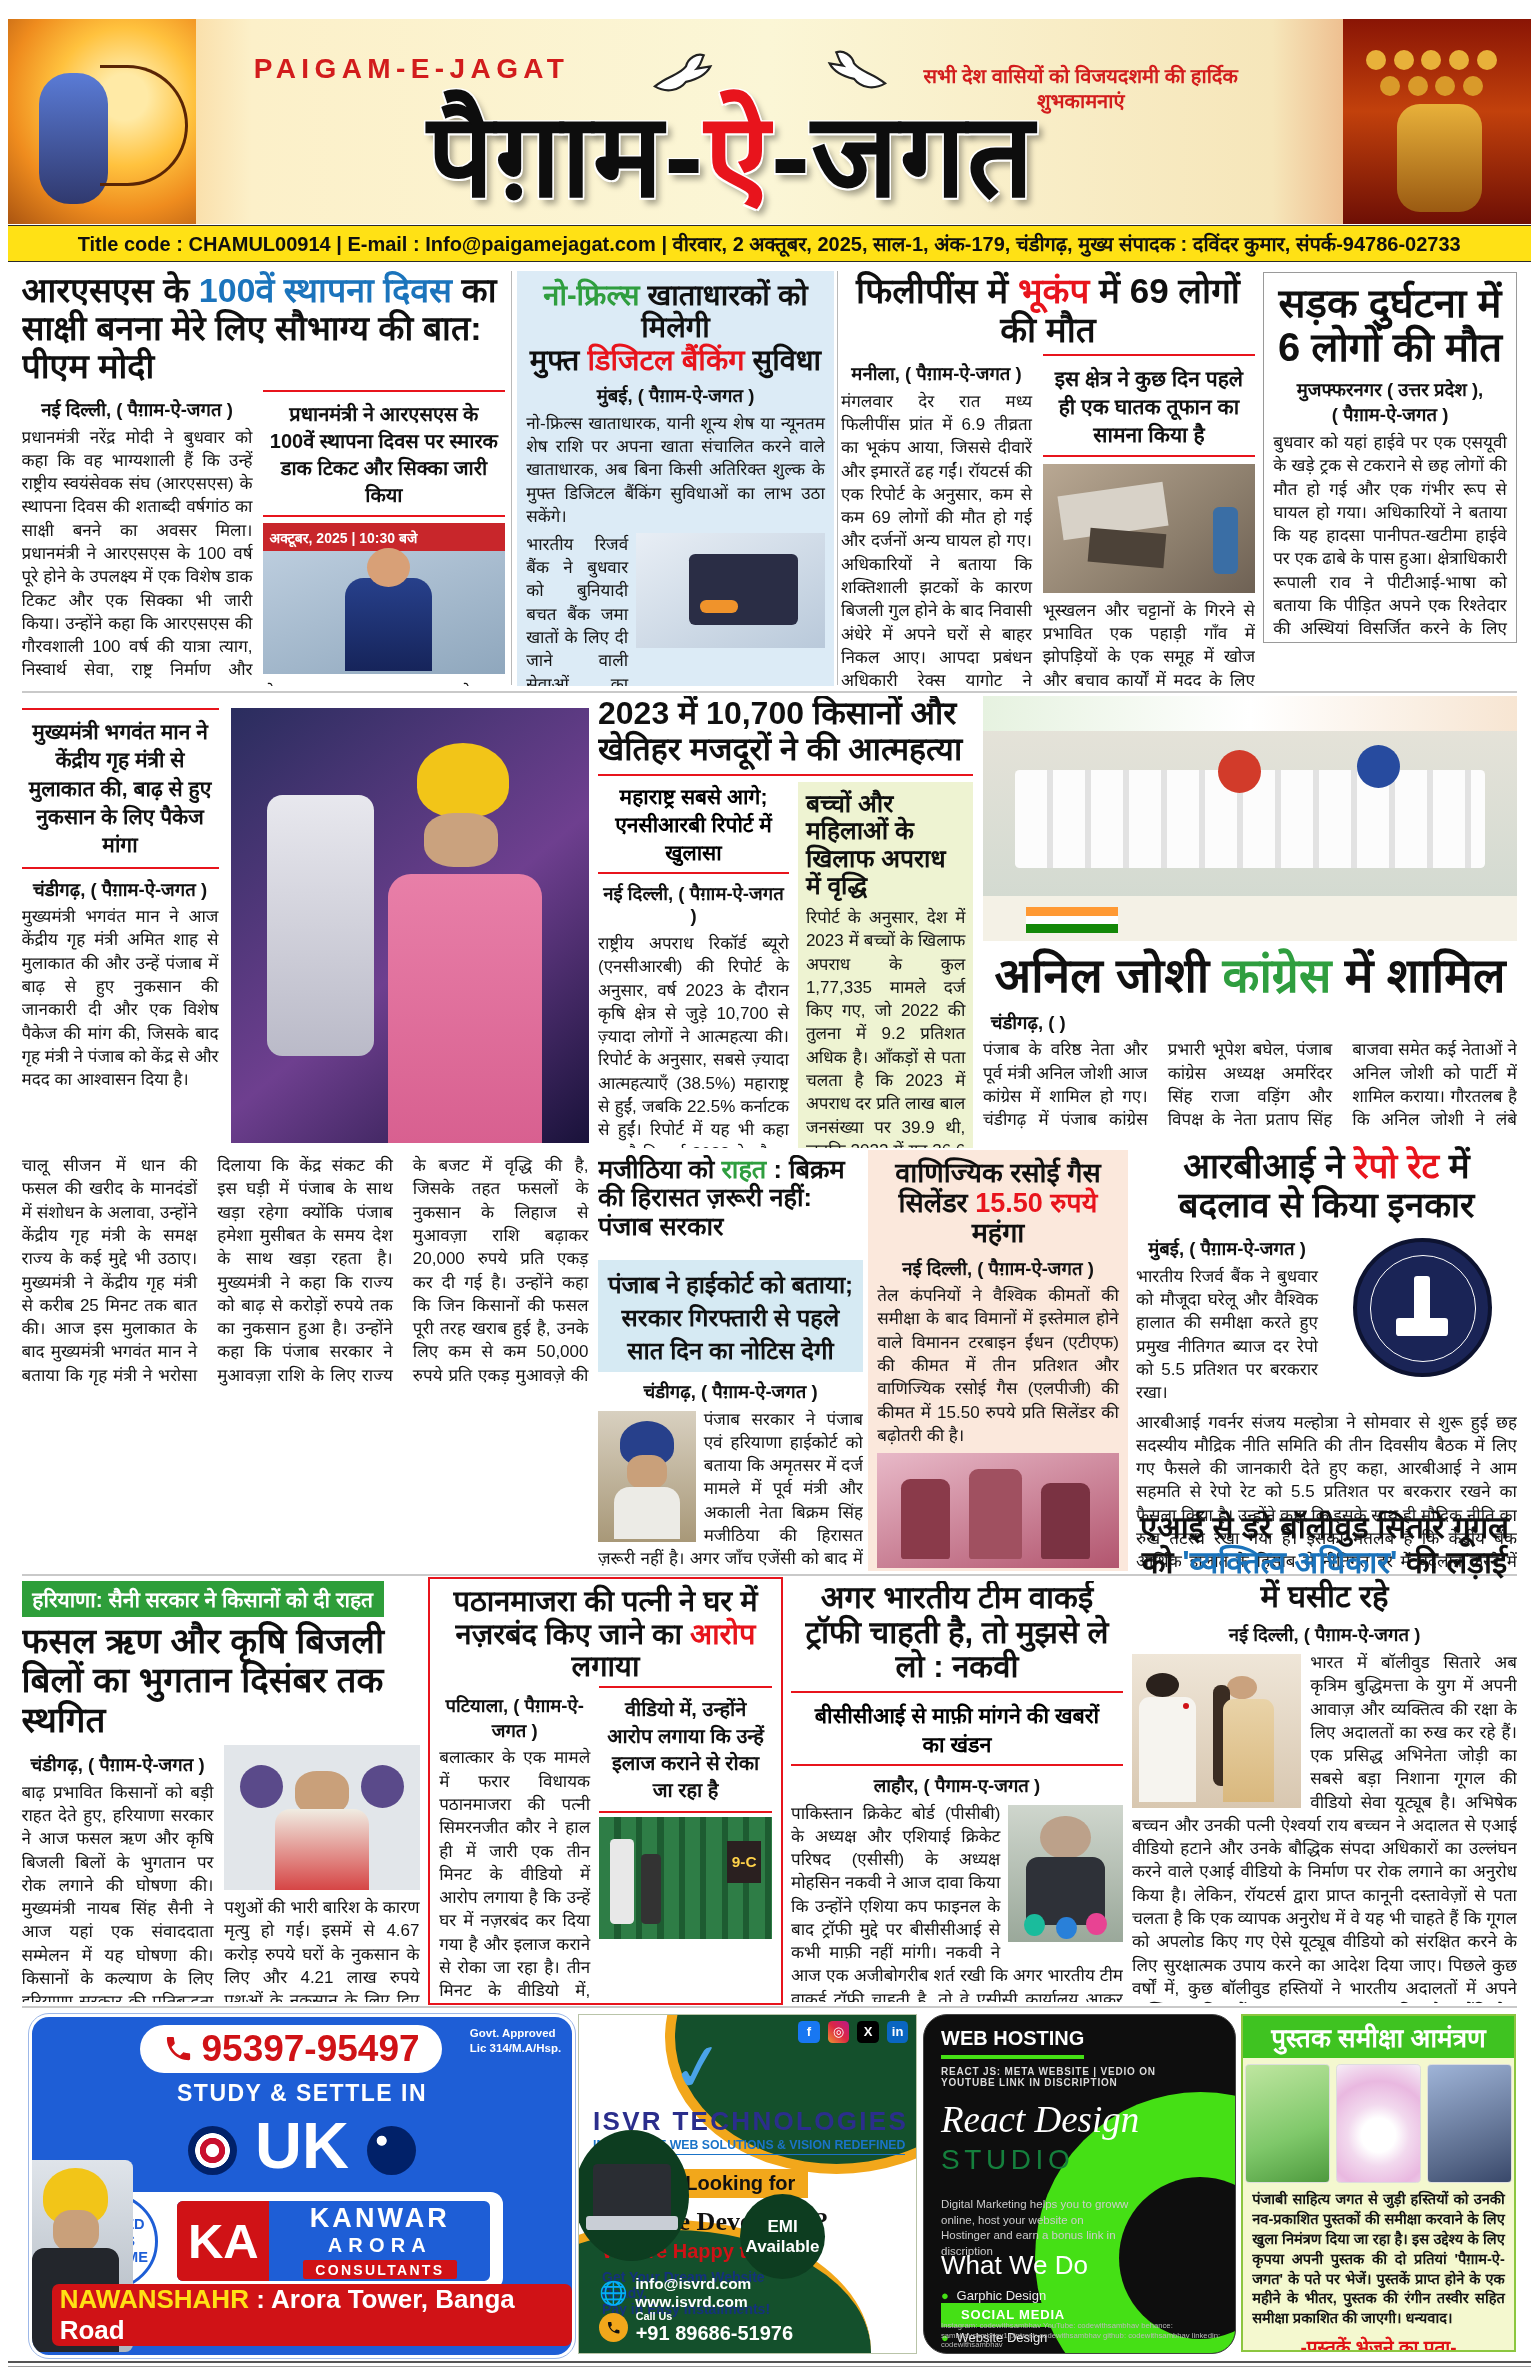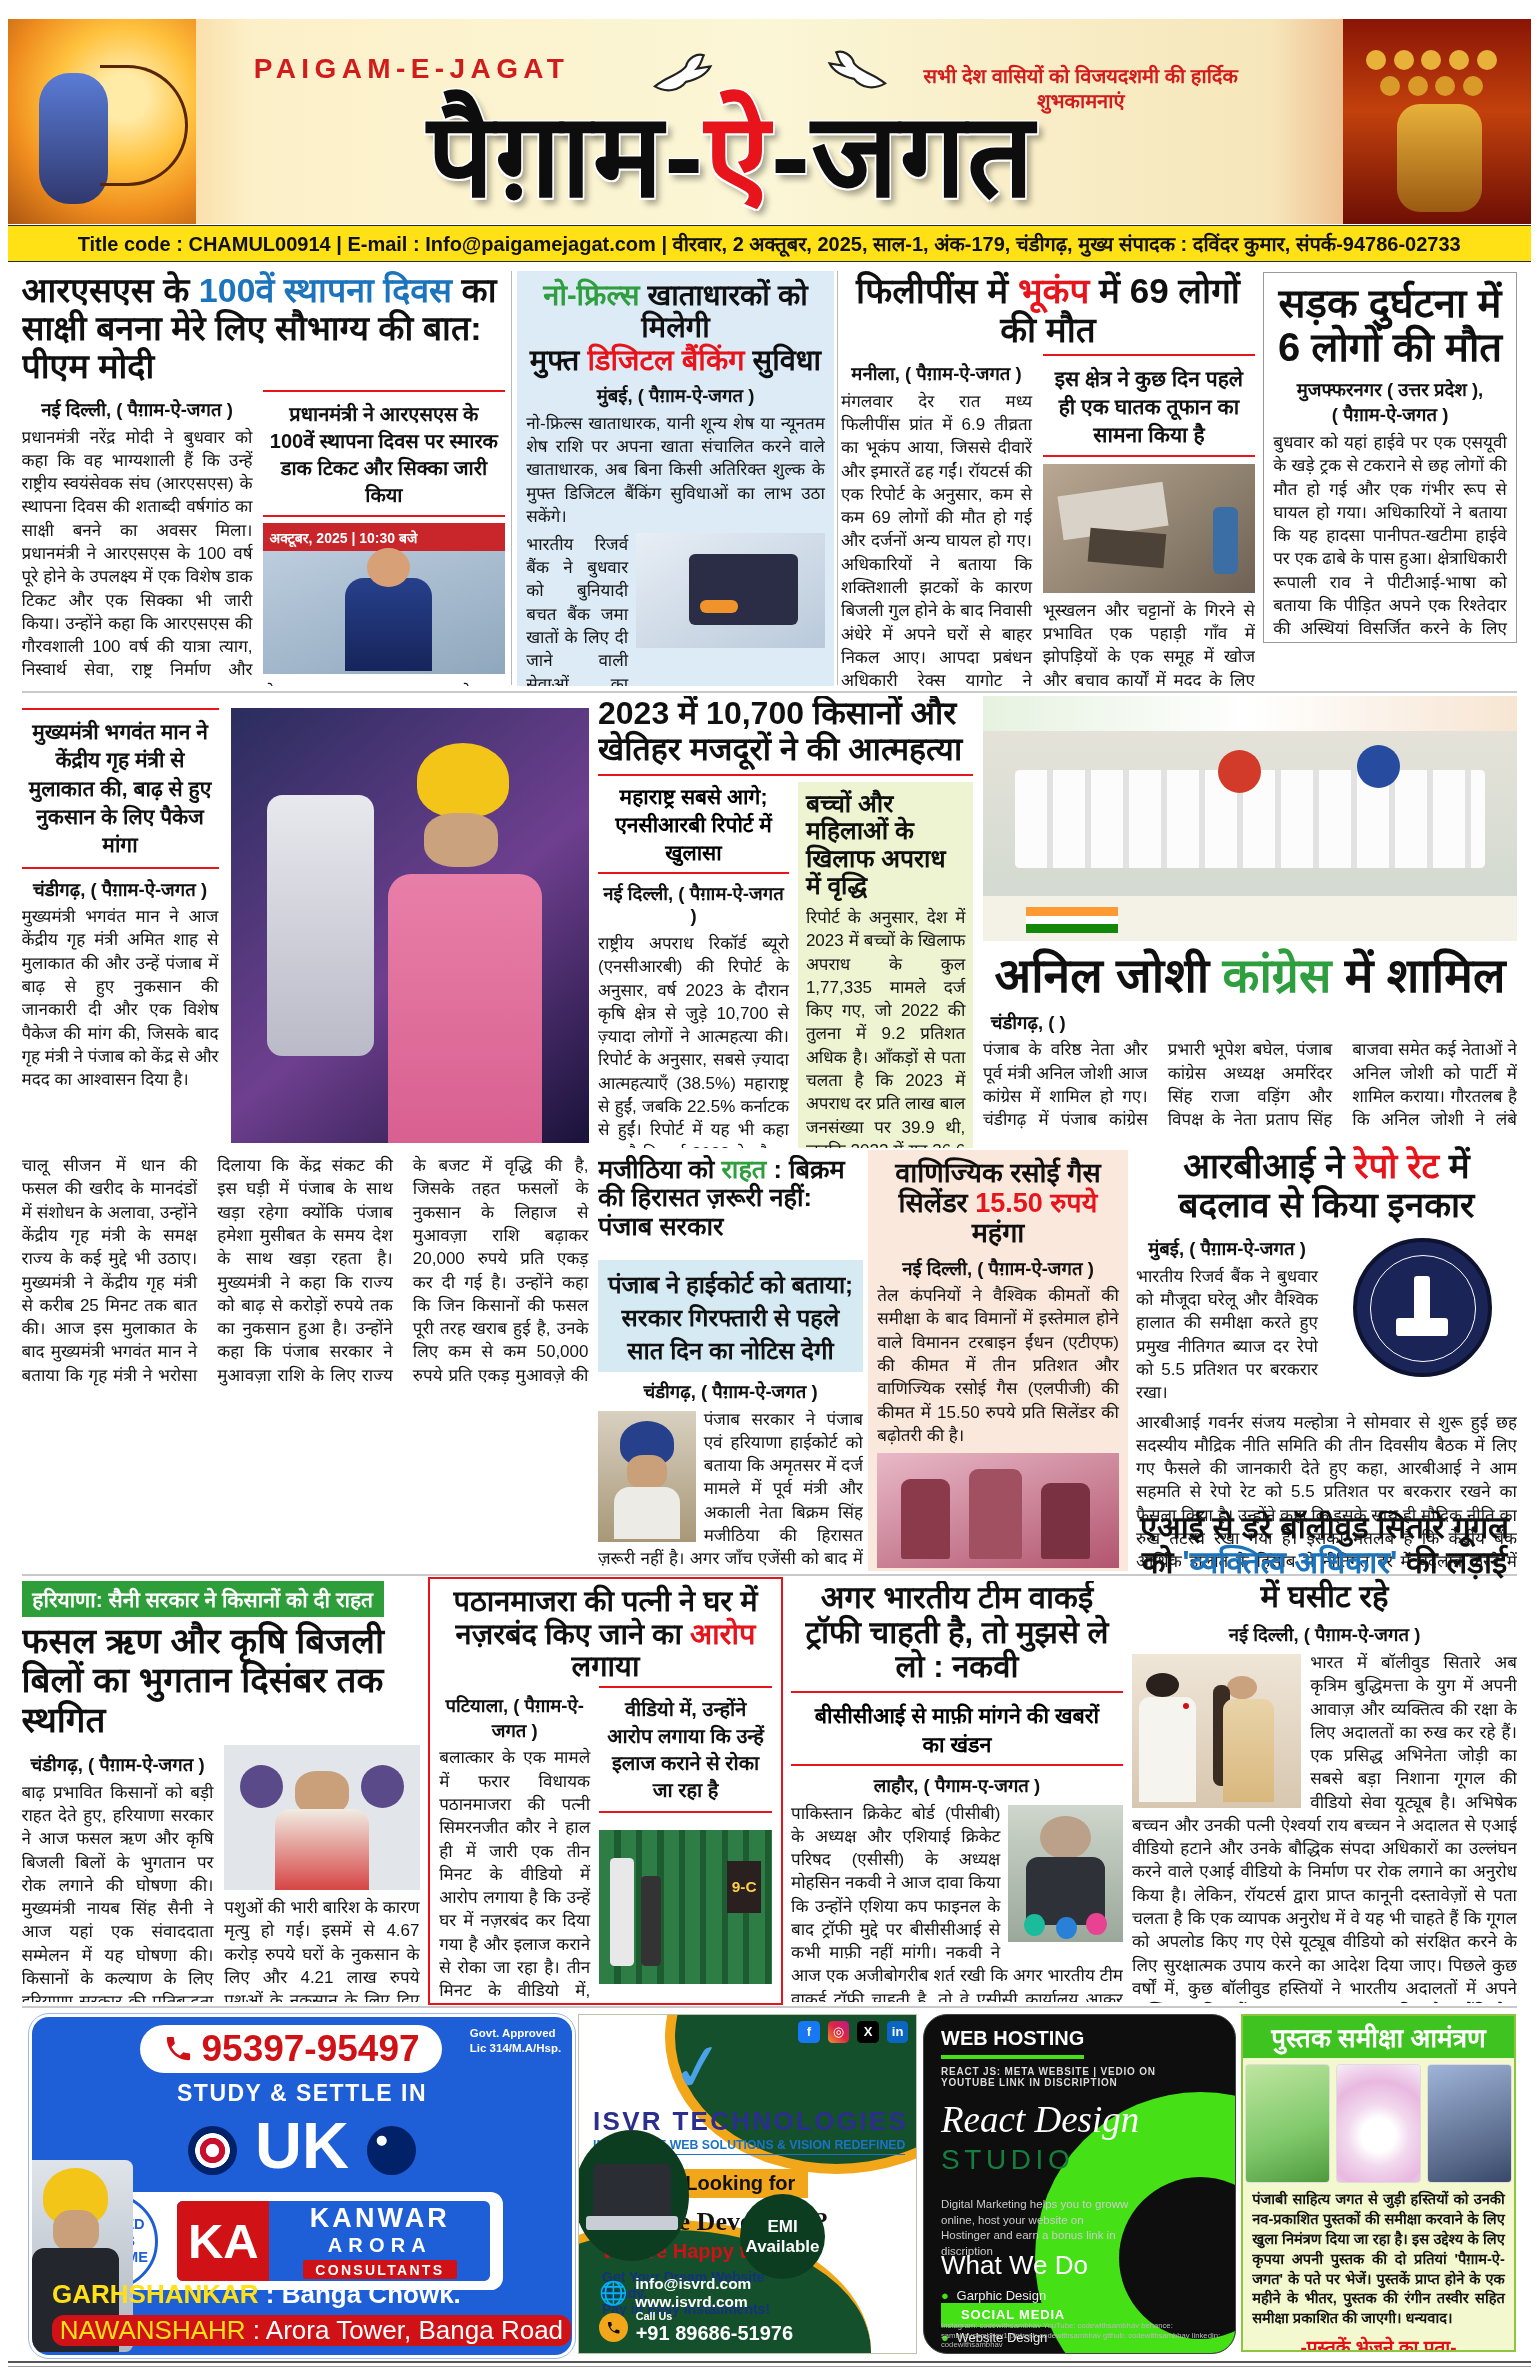--- a/index.html
+++ b/index.html
@@ -280,21 +280,21 @@
 
   <article class="article" style="left:428px;top:1577px;width:355px;height:428px;border:2.3px solid #e8141c;padding:6.2px 9.2px;box-sizing:border-box;">
     <div class="hl" style="font-size:29px;text-align:center;"><span>पठानमाजरा की पत्नी ने घर में नज़रबंद किए जाने का </span><span class="c-red">आरोप</span><span> लगाया</span></div>
     <div style="display:flex;gap:9.2px;margin-top:3.1px;">
       <div style="width:151px;flex:none;">
         <div class="dl">पटियाला, ( पैग़ाम-ऐ-जगत )</div>
         <div class="bt">बलात्कार के एक मामले में फरार विधायक पठानमाजरा की पत्नी सिमरनजीत कौर ने हाल ही में जारी एक तीन मिनट के वीडियो में आरोप लगाया है कि उन्हें घर में नज़रबंद कर दिया गया है और इलाज कराने से रोका जा रहा है। तीन मिनट के वीडियो में, कथित तौर पर बीमार सिमरनजीत कौर ने कहा कि</div>
       </div>
       <div style="flex:1;">
         <div class="subbox" style="font-size:20px;">वीडियो में, उन्होंने आरोप लगाया कि उन्हें इलाज कराने से रोका जा रहा है</div>
-        <div class="photo" style="height:154px;margin-top:17px;background:repeating-linear-gradient(90deg,#2e7d46 0 15.4px,#1d5c31 15.4px 21.5px);">
+        <div class="photo" style="height:122px;margin-top:4px;background:repeating-linear-gradient(90deg,#2e7d46 0 15.4px,#1d5c31 15.4px 21.5px);">
           <div class="abs" style="left:6%;top:18%;width:14%;height:70%;background:#e8e8e8;border-radius:4.6px;"></div>
           <div class="abs" style="left:24%;top:30%;width:12%;height:58%;background:#333;border-radius:4.6px;"></div>
           <div class="abs" style="right:6%;top:20%;width:20%;height:34%;background:#2a2020;color:#ffd24a;font-size:15.4px;font-weight:700;display:flex;align-items:center;justify-content:center;">9-C</div>
         </div>
       </div>
     </div>
 
   </article>
 
   <article class="article" style="left:791px;top:1581px;width:332px;height:421px;">
@@ -359,21 +359,21 @@
           <div style="background:#d01216;color:#fff;font-size:14px;font-weight:700;letter-spacing:2.3px;padding:1.5px 12.3px;margin-top:3.1px;border-radius:2.3px;">CONSULTANTS</div>
         </div>
       </div>
     </div>
     <div class="photo abs" style="right:14px;top:143px;width:115px;height:192px;background:linear-gradient(180deg,#dfe4ea,#aeb6bf);border-radius:7.7px;">
       <div class="abs" style="left:22%;top:4%;width:56%;height:30%;border-radius:50% 50% 40% 40%;background:#f2c518;"></div>
       <div class="abs" style="left:30%;top:26%;width:40%;height:22%;border-radius:40%;background:#c9a07a;"></div>
       <div class="abs" style="left:12%;top:46%;width:76%;height:54%;border-radius:12.3px 12.3px 0 0;background:#23262c;"></div>
     </div>
     <div class="abs" style="left:20px;bottom:45px;color:#fff;font-size:26px;font-weight:800;"><span style="color:#ffe115;">GARHSHANKAR</span> <span>:  Banga Chowk.</span></div>
-    <div class="abs" style="left:20px;bottom:9.2px;color:#fff;font-size:26px;font-weight:400;background:#d01216;padding:0 7.7px;border-radius:12px;"><span style="color:#ffe115;">NAWANSHAHR</span> <span>:  Arora Tower, Banga Road</span></div>
+    <div class="abs" style="left:20px;bottom:9.2px;color:#fff;font-size:26px;font-weight:700;background:#d01216;padding:0 7.7px;border-radius:7px;"><span style="color:#ffe115;">NAWANSHAHR</span> <span>:  Arora Tower, Banga Road</span></div>
   </div>
 
   <div class="ad ad-isvr" style="left:578px;top:2014px;width:337px;height:338px;">
     <div class="wave" style="right:-92px;top:-115px;width:323px;height:254px;background:#14502c;border:10.8px solid #f2a71b;"></div>
     <div class="wave" style="left:-108px;bottom:-131px;width:400px;height:254px;background:#14502c;border-top:10.8px solid #f2a71b;"></div>
     <div class="abs" style="right:7.7px;top:6.2px;">
       <span class="soc" style="background:#1877f2;">f</span>
       <span class="soc" style="background:linear-gradient(45deg,#f09433,#dc2743,#bc1888);">◎</span>
       <span class="soc" style="background:#000;">X</span>
       <span class="soc" style="background:#0a66c2;">in</span>

